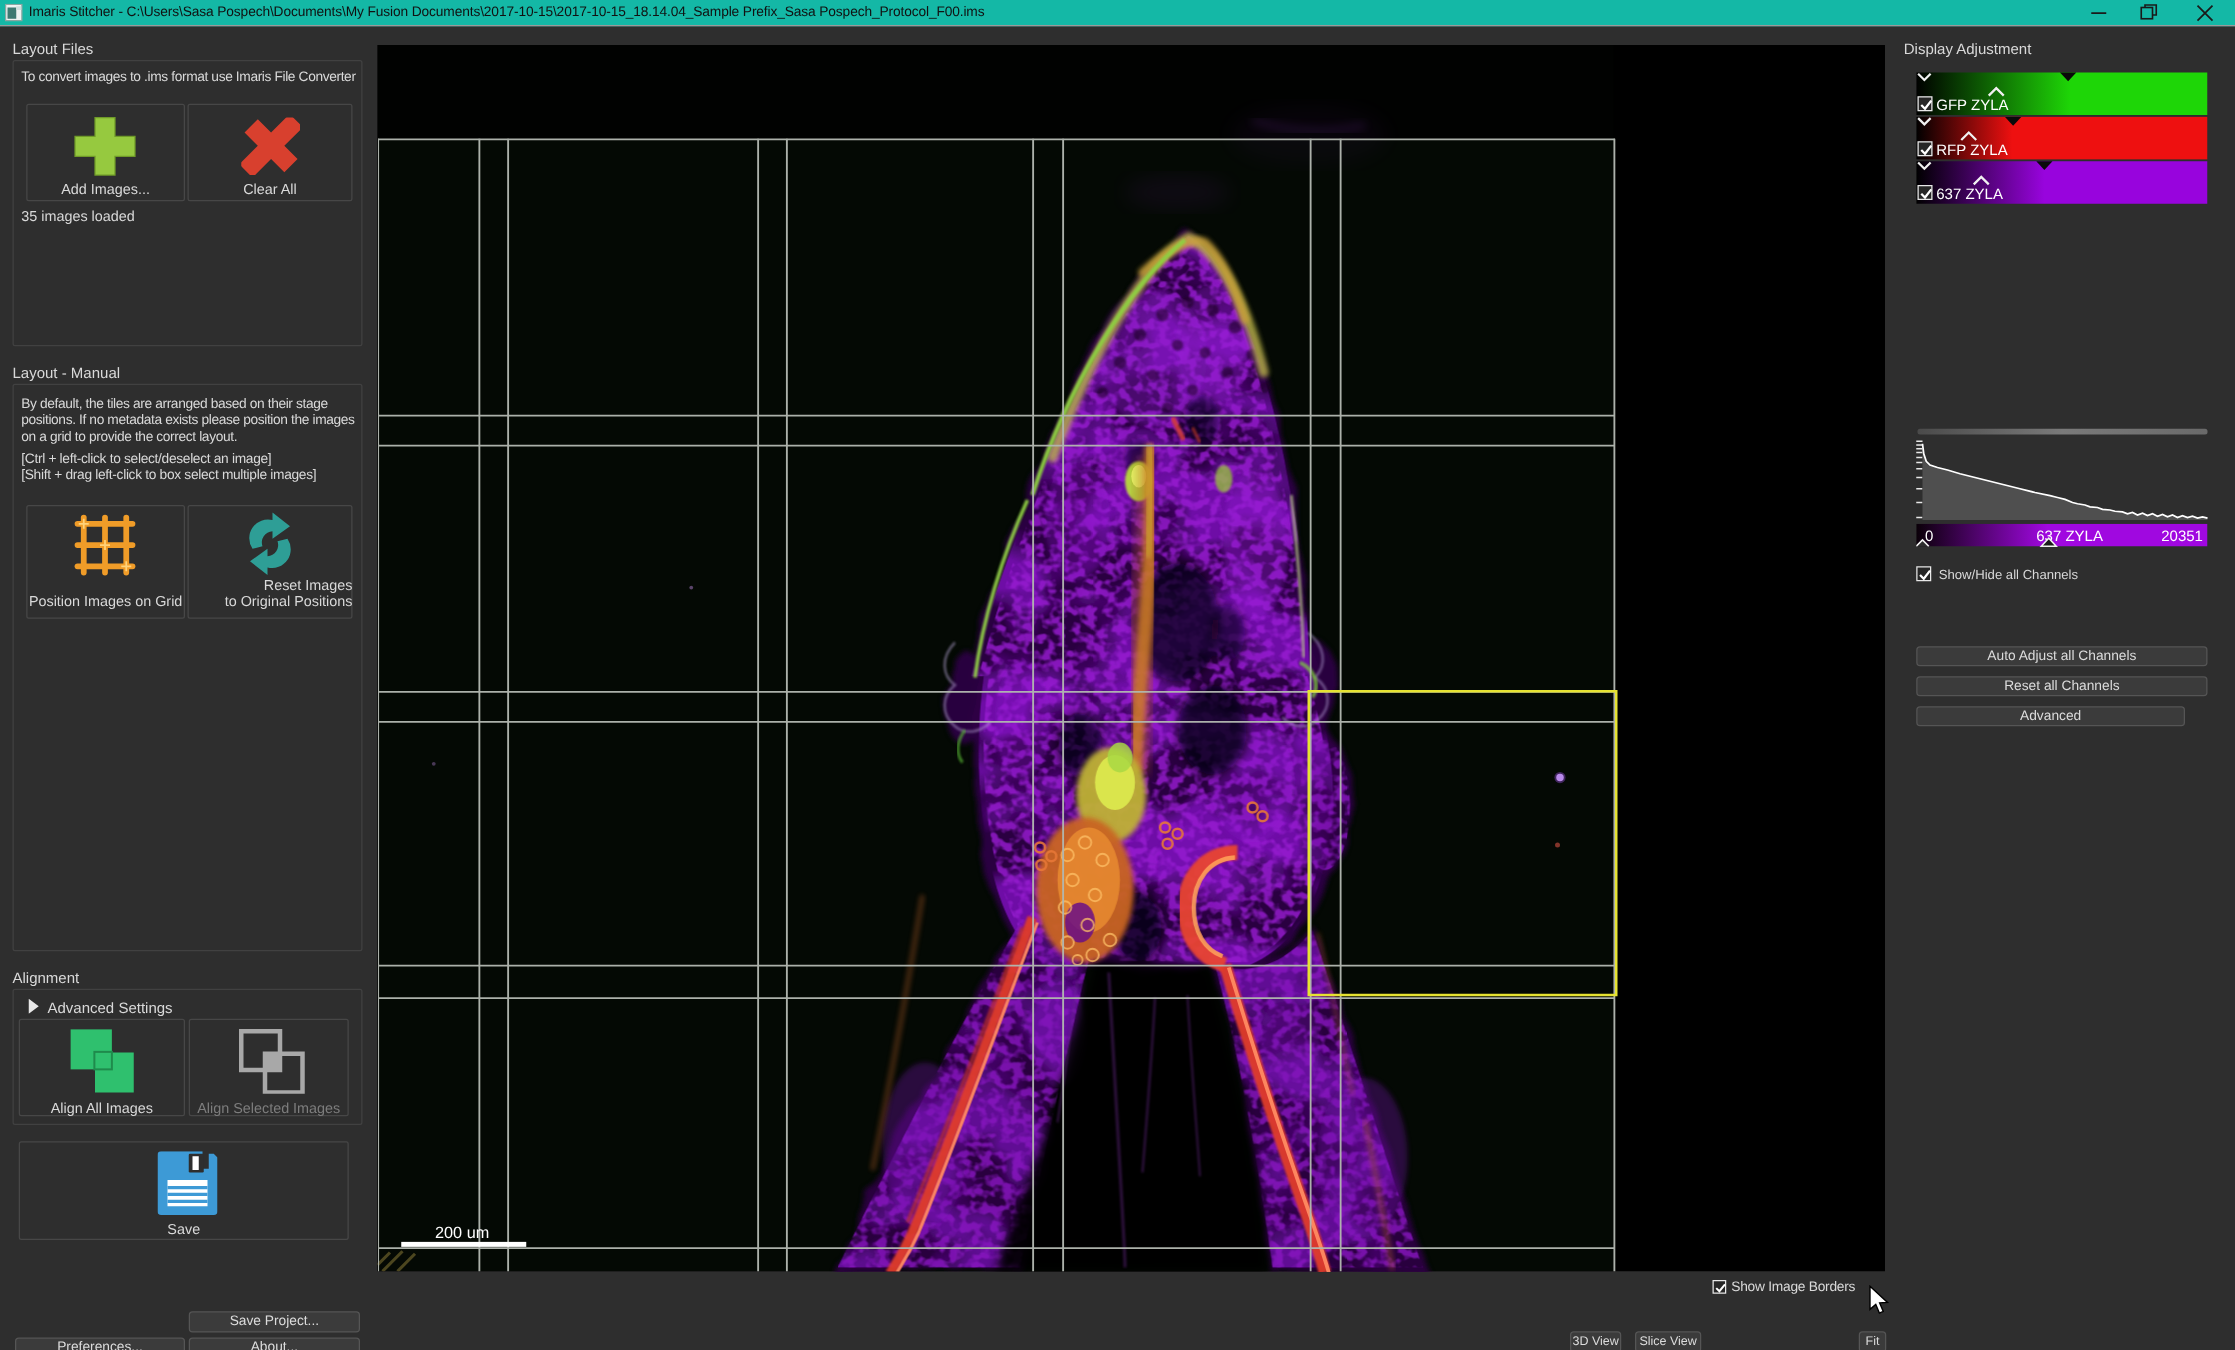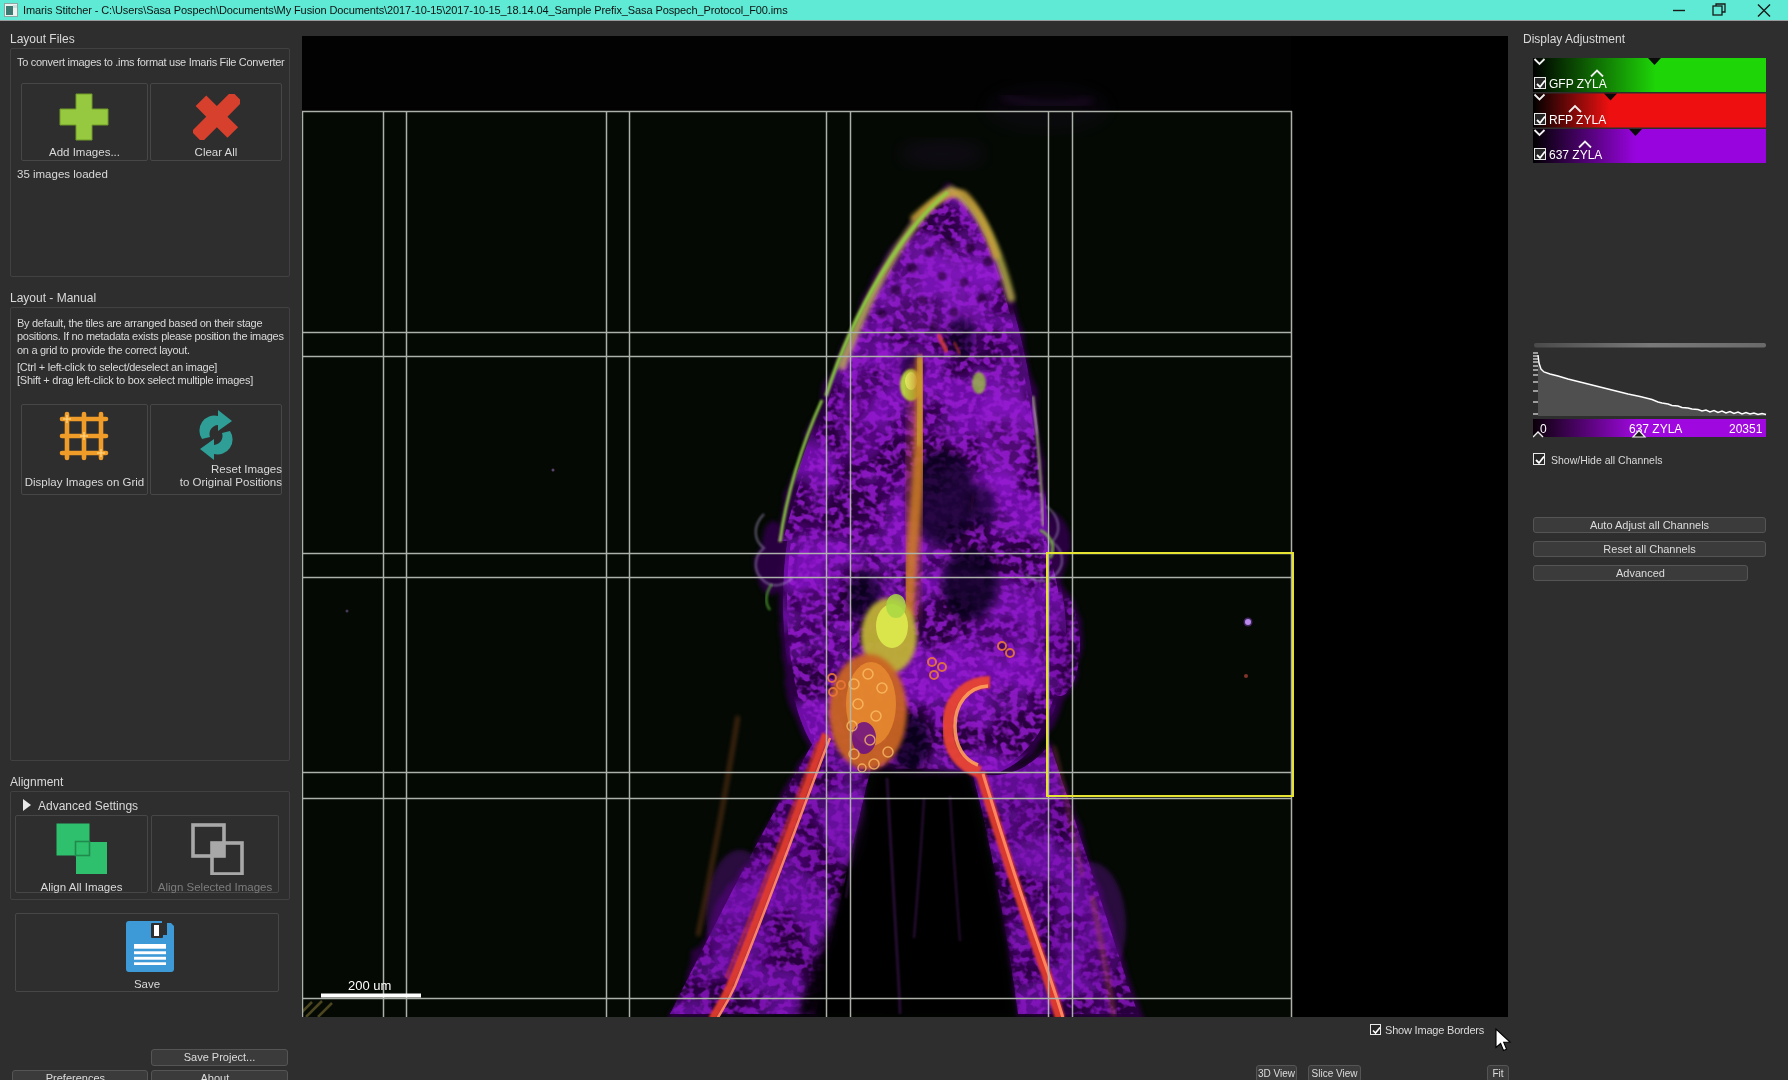--- a/index.html
+++ b/index.html
@@ -11,21 +11,21 @@
   .ibtn { position:absolute; border:1px solid #474747; border-radius:2px; }
   .btn { position:absolute; background:#3b3b3b; border:1px solid #555555; border-radius:3px;
     color:#dcdcdc; font-size:11px; text-align:center; white-space:nowrap;margin-top:44px; }
   .cbx { position:absolute; width:12px; height:12px; background:#262626;
     border:1px solid #e8e8e8; }
   .cbx svg { position:absolute; left:0; top:0; }
 </style>
 </head>
 <body>
 
-<div class="abs" style="left:0;top:0;width:1788px;height:21px;background:#5eead4;border-bottom:1px solid #9a9a9a;">
+<div class="abs" style="left:0;top:0;width:1788px;height:21px;background:#14b8a6;border-bottom:1px solid #9a9a9a;">
   <svg class="abs" style="left:4px;top:3px" width="15" height="15" viewBox="0 0 15 15">
     <rect x="0.5" y="0.5" width="13" height="13" fill="#eef3f2" stroke="#8aa7a3"></rect>
     <rect x="2" y="3" width="7" height="9" fill="#3d7a72"></rect>
     <rect x="9" y="2" width="4" height="3" fill="#cfe0de"></rect>
   </svg>
   <div class="abs" style="left:23px;top:4px;font-size:11px;letter-spacing:-0.1px;color:#111;">Imaris Stitcher - C:\Users\Sasa Pospech\Documents\My Fusion Documents\2017-10-15\2017-10-15_18.14.04_Sample Prefix_Sasa Pospech_Protocol_F00.ims</div>
   <svg class="abs" style="left:1666px;top:0" width="122" height="21" viewBox="0 0 122 21">
     <line x1="7" y1="10.5" x2="19" y2="10.5" stroke="#1a1a1a" stroke-width="1.4"></line>
     <rect x="47" y="6" width="9" height="9" fill="none" stroke="#1a1a1a" stroke-width="1.3"></rect>
     <path d="M50 6 L50 4 L59 4 L59 12 L56 12" fill="none" stroke="#1a1a1a" stroke-width="1.3"></path>
@@ -75,21 +75,21 @@
   </g>
 </svg>
 <svg class="abs" style="left:194px;top:409px" width="44" height="52" viewBox="0 0 44 52">
   <g fill="#2e9e96">
     <path d="M8 30 A 15 15 0 0 1 24 7 L 24 1 L 38 12 L 24 22 L 24 16 A 9 9 0 0 0 16 28 Z"></path>
     <g transform="rotate(180 22 26)">
       <path d="M8 30 A 15 15 0 0 1 24 7 L 24 1 L 38 12 L 24 22 L 24 16 A 9 9 0 0 0 16 28 Z"></path>
     </g>
   </g>
 </svg>
-<div class="lbl" style="left:21px;top:476px;width:127px;text-align:center;font-size:11.5px;">Display Images on Grid</div>
+<div class="lbl" style="left:21px;top:476px;width:127px;text-align:center;font-size:11.5px;">Position Images on Grid</div>
 <div class="lbl" style="left:150px;top:463px;width:132px;text-align:right;font-size:11.5px;line-height:13px;">Reset Images<br>to Original Positions</div>
 
 <div class="lbl" style="left:10px;top:775px;">Alignment</div>
 <div class="gbox" style="left:10px;top:791px;width:280px;height:109px;"></div>
 <svg class="abs" style="left:22px;top:799px" width="10" height="12" viewBox="0 0 10 12">
     <path d="M1 0 L9 6 L1 12 Z" fill="#e8e8e8"></path>
   </svg>
 <div class="lbl" style="left:38px;top:799px;">Advanced Settings</div>
 <div class="ibtn" style="left:15px;top:815px;width:133px;height:78px;"></div>
 <div class="ibtn" style="left:151px;top:815px;width:128px;height:78px;"></div>

